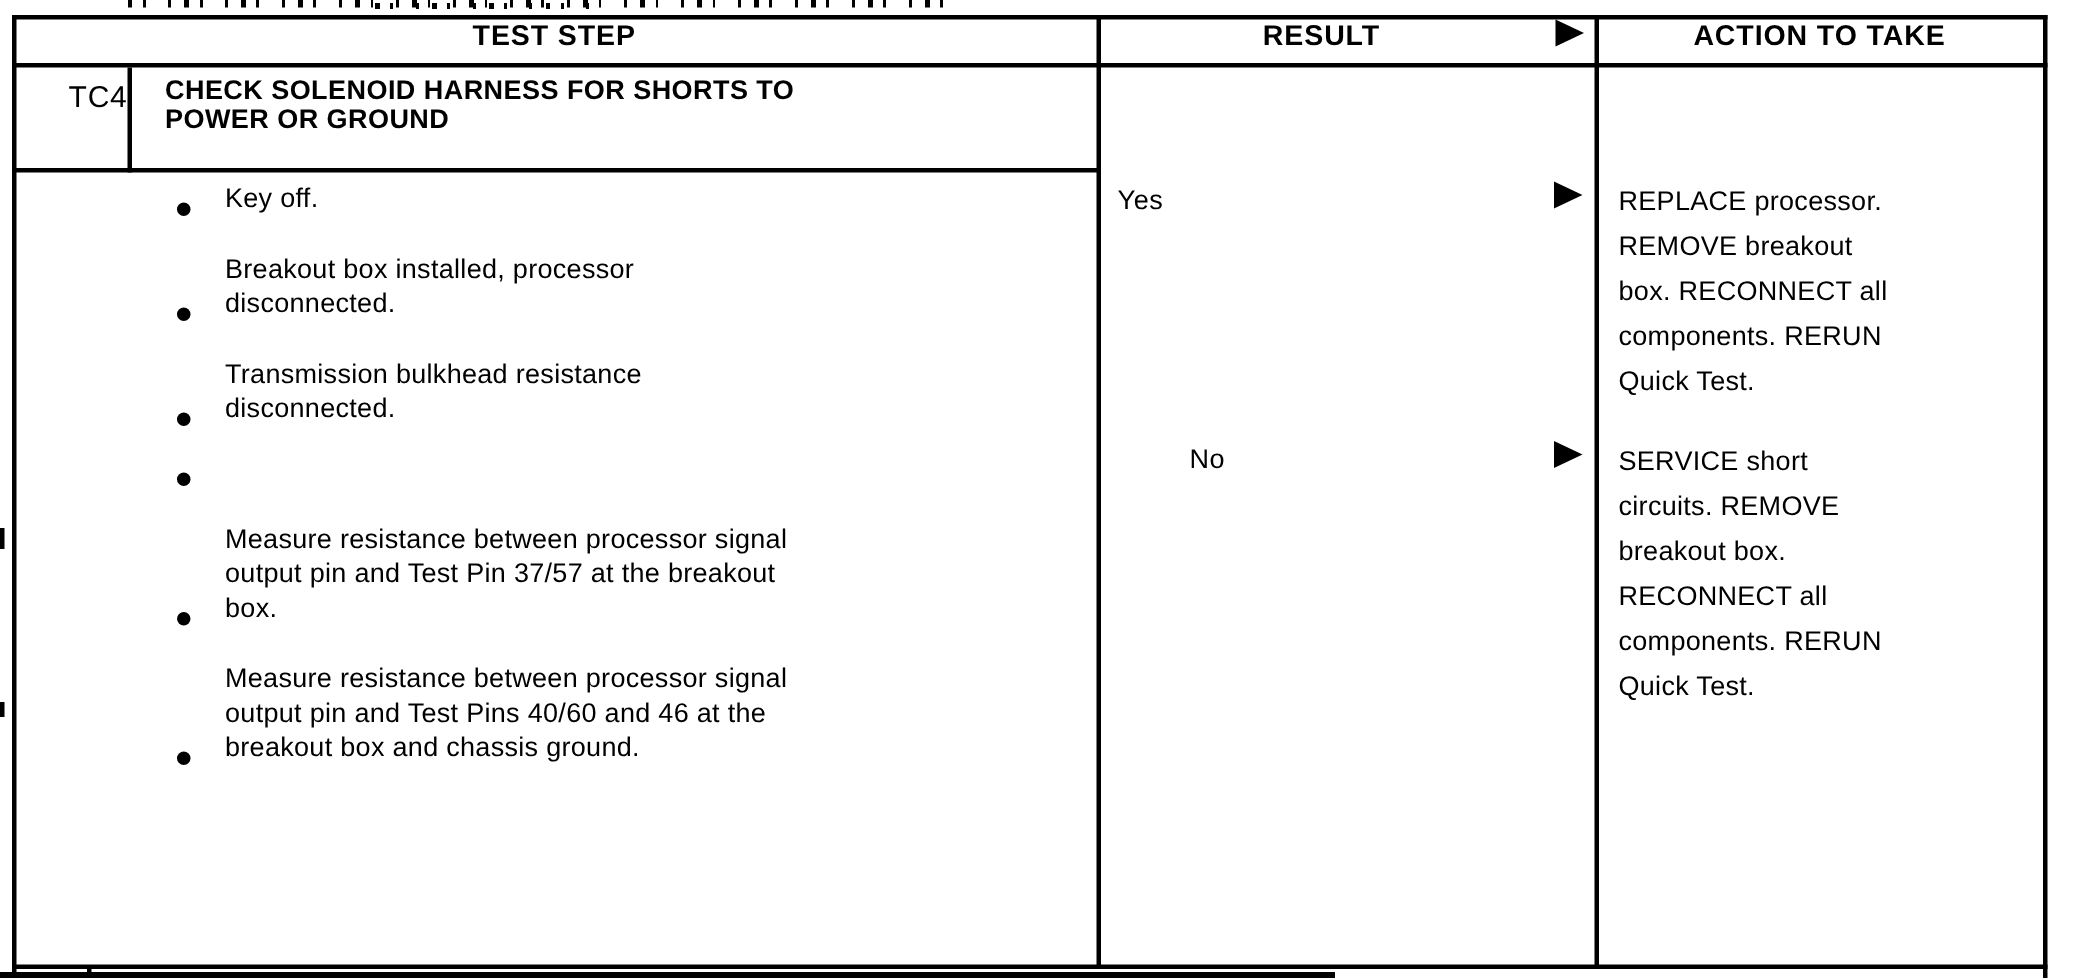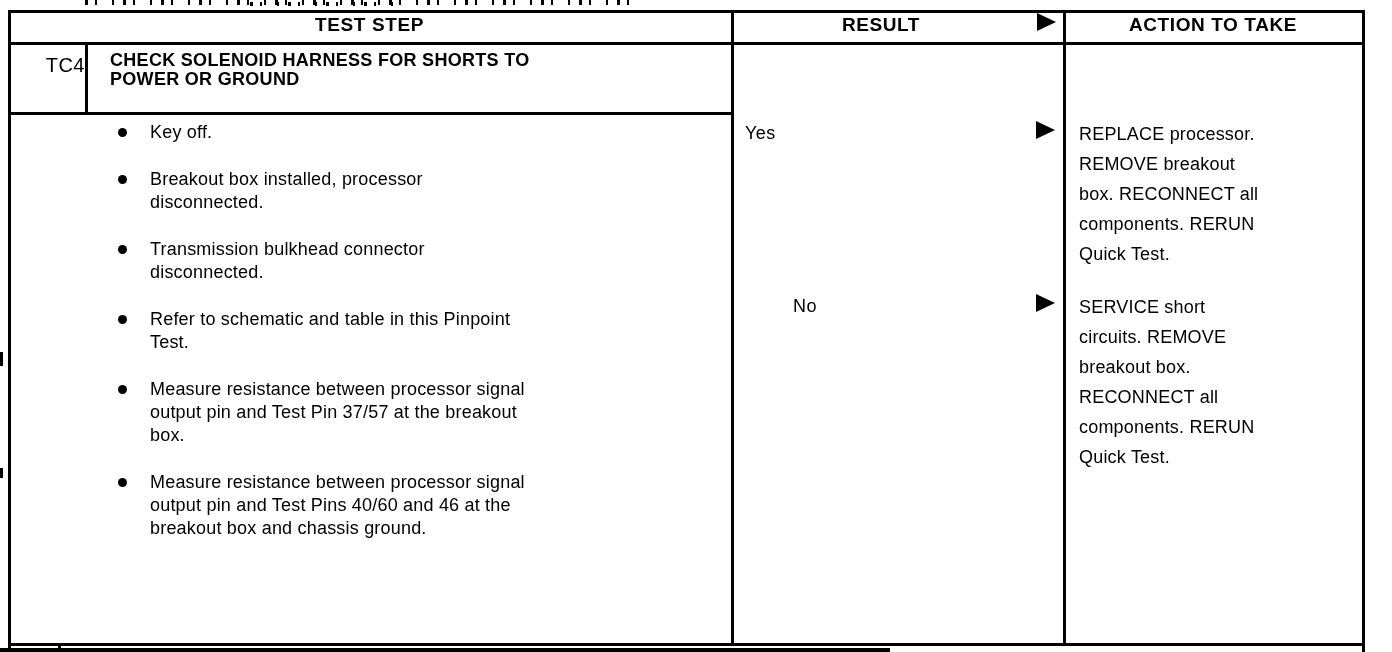--- a/index.html
+++ b/index.html
@@ -22,21 +22,21 @@
   .tc-id{
     position:absolute;left:8px;top:54px;width:77px;text-align:right;
     font-weight:normal;font-size:20px;letter-spacing:.5px;
   }
   .tc-title{
     position:absolute;left:100px;top:51px;width:620px;
     font-size:18px;line-height:19px;letter-spacing:.3px;
     white-space:pre-line;font-weight:700;margin-left:10px;
   }
   .steps{position:absolute;left:118px;top:121px;width:596px;}
-  .step{display:flex;margin-bottom:24px;}
+  .step{display:flex;margin-bottom:24px;align-items:flex-end;}
   .bullet{
     flex:0 0 9px;width:9px;height:9px;border-radius:50%;
     background:#000;margin-top:7px;margin-right:23px;
   }
   .step-text{
     font-size:18px;line-height:23px;letter-spacing:.2px;white-space:pre-line;
   }
   .step.emph .step-text{font-weight:bold;}
   .result-label{
     position:absolute;left:745px;font-size:18px;letter-spacing:.4px;
@@ -90,27 +90,25 @@
       <span class="bullet"></span>
       <span class="step-text">Key off.</span>
     </div>
     <div class="step">
       <span class="bullet"></span>
       <span class="step-text">Breakout box installed, processor
 disconnected.</span>
     </div>
     <div class="step">
       <span class="bullet"></span>
-      <span class="step-text">Transmission bulkhead connector
+      <span class="step-text">Transmission bulkhead resistance
 disconnected.</span>
     </div>
     <div class="step">
       <span class="bullet"></span>
-      <span class="step-text">Refer to schematic and table in this Pinpoint
-Test.</span>
     </div>
     <div class="step">
       <span class="bullet"></span>
       <span class="step-text">Measure resistance between processor signal
 output pin and Test Pin 37/57 at the breakout
 box.</span>
     </div>
     <div class="step">
       <span class="bullet"></span>
       <span class="step-text">Measure resistance between processor signal

